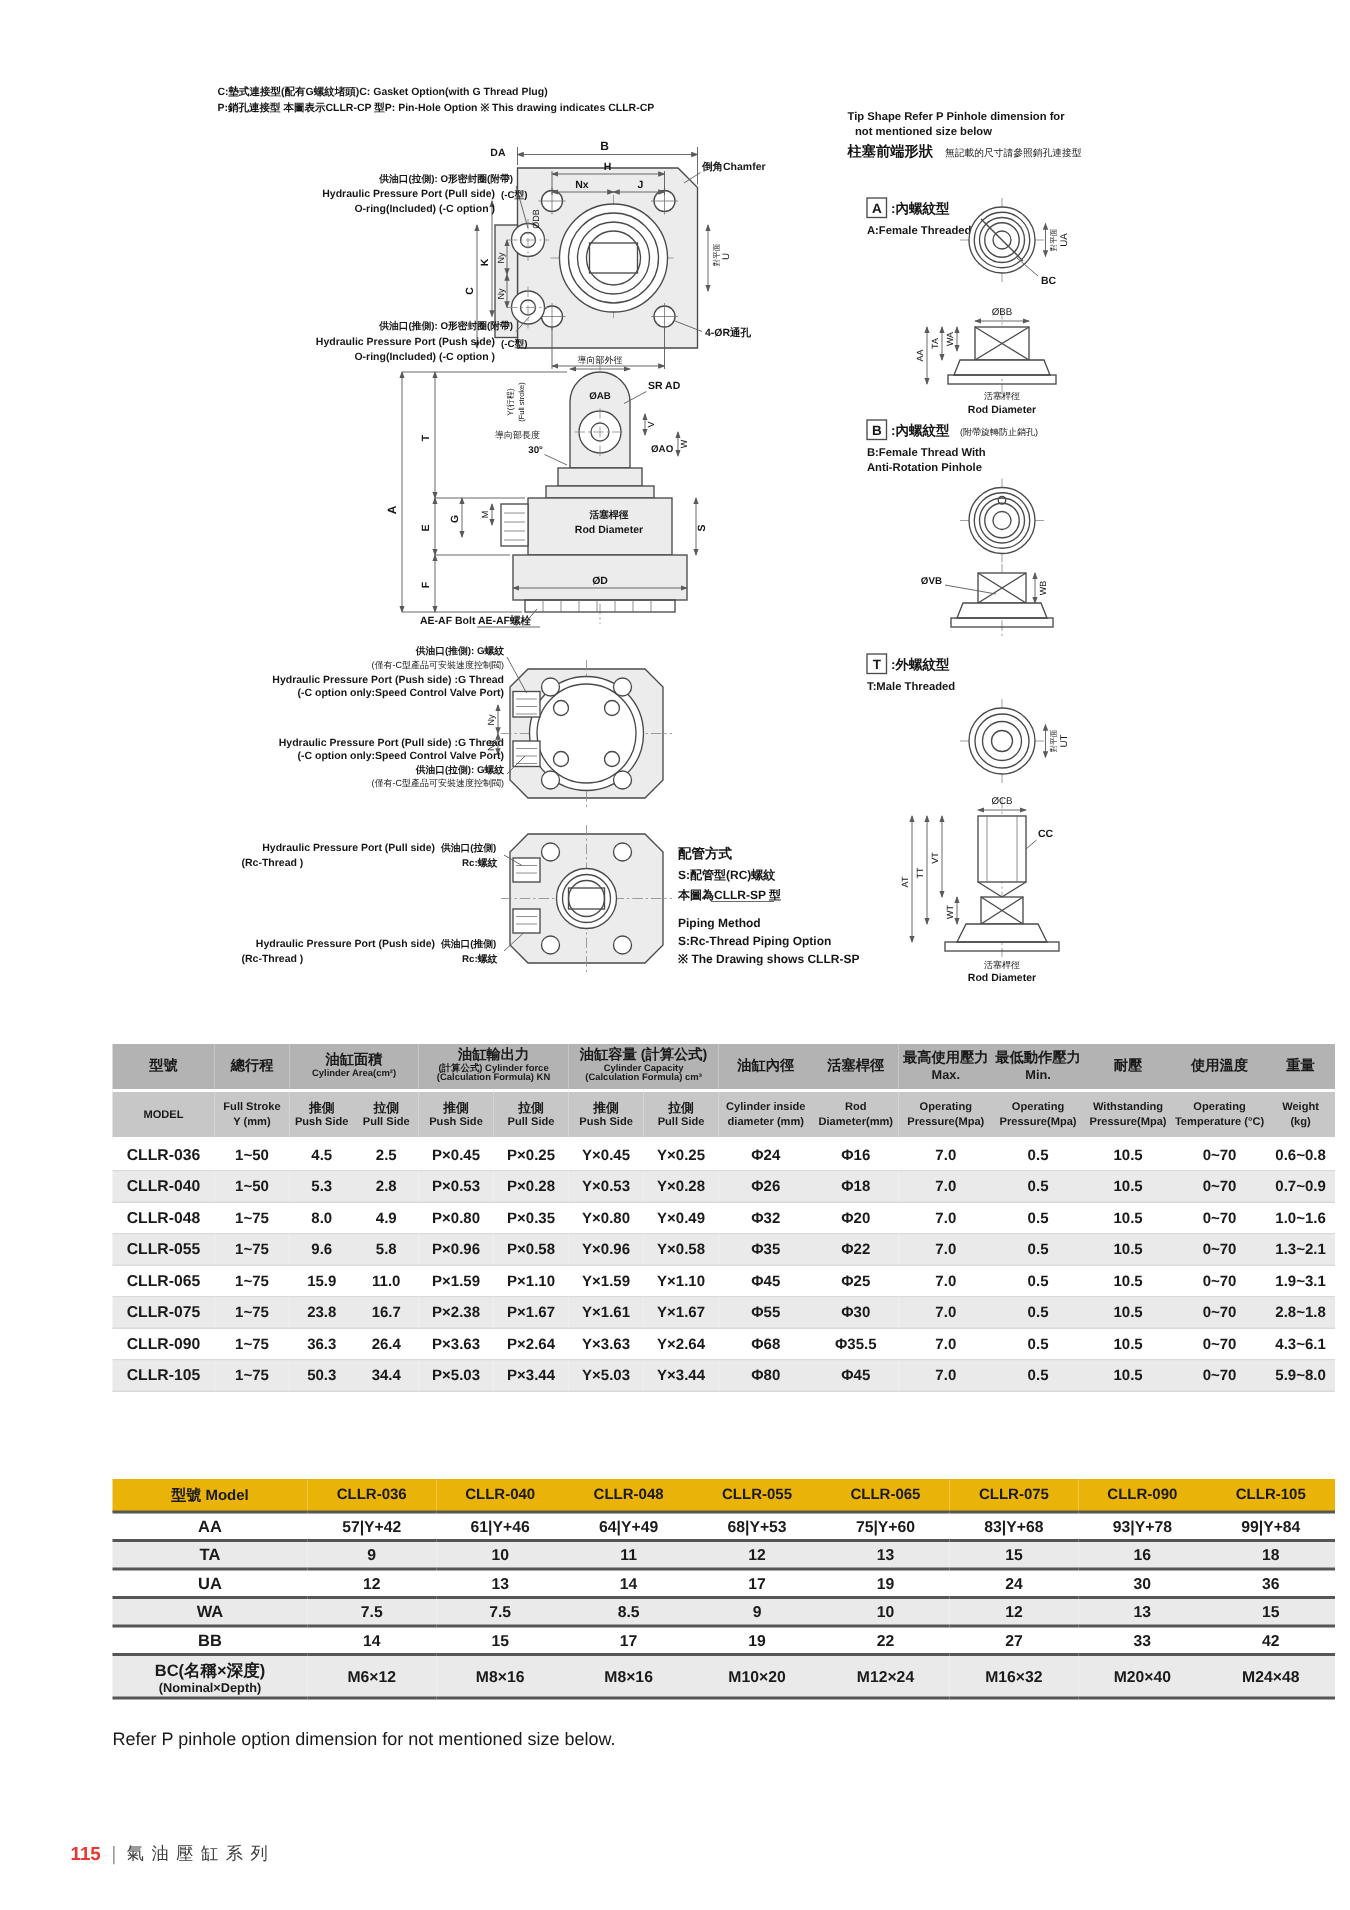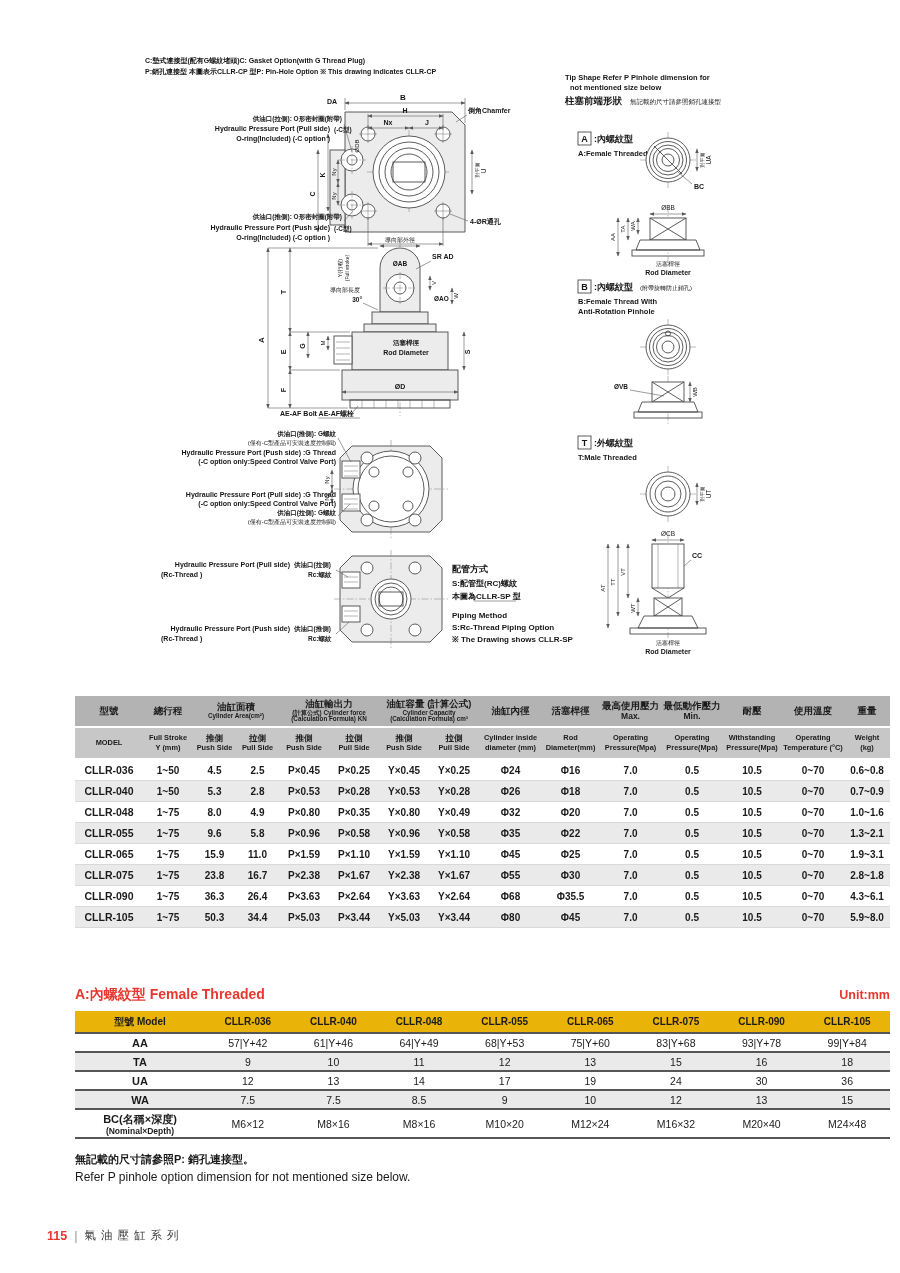--- a/index.html
+++ b/index.html
@@ -35,21 +35,21 @@
   .spec .lc{display:block;font-size:8.5px;font-weight:bold;line-height:1.2}
   .spec tbody td{font-size:10px;font-weight:bold;height:20px;white-space:nowrap;border-bottom:1px solid #d9d9d9}
   .spec tbody td.mod{font-size:10.5px}
   .spec tbody tr:nth-child(even){background:#eaeaea}
 
   table.fem{width:815px;border-collapse:collapse;table-layout:fixed}
   .fem th,.fem td{text-align:center;vertical-align:middle;padding:0}
   .fem thead th{background:#eab308;font-size:10px;font-weight:bold;height:21px;border-bottom:2px solid #565656}
   .fem tbody tr{border-bottom:2px solid #565656}
   .fem tbody th{font-size:11px;font-weight:bold}
-  .fem tbody td{font-size:10.5px;font-weight:normal;height:17px;white-space:nowrap}
+  .fem tbody td{font-size:10.5px;font-weight:bold;height:17px;white-space:nowrap}
   .fem tbody tr:nth-child(even){background:#eaeaea}
   .fem tr.tall th,.fem tr.tall td{height:27px}
   .fem .sm{font-size:8.5px;line-height:1}
 
   .notes{position:absolute;left:75px;top:1152px}
   .note-cn{font-size:11px;font-weight:bold;margin:0 0 3px 0}
   .note-en{font-size:12px;margin:0}
   .footer{position:absolute;left:47px;top:1228px;font-size:12px;display:flex;align-items:center}
   .pageno{color:#e8372e;font-weight:bold;font-size:12.5px}
   .fsep{color:#999;margin:0 7px;font-size:13px}
@@ -598,21 +598,21 @@
             <td>0~70</td>
             <td>1.9~3.1</td>
           </tr>
           <tr>
             <td class="mod">CLLR-075</td>
             <td>1~75</td>
             <td>23.8</td>
             <td>16.7</td>
             <td>P×2.38</td>
             <td>P×1.67</td>
-            <td>Y×2.38</td>
+            <td>Y×1.61</td>
             <td>Y×1.67</td>
             <td>Φ55</td>
             <td>Φ30</td>
             <td>7.0</td>
             <td>0.5</td>
             <td>10.5</td>
             <td>0~70</td>
             <td>2.8~1.8</td>
           </tr>
           <tr>
@@ -648,24 +648,20 @@
             <td>10.5</td>
             <td>0~70</td>
             <td>5.9~8.0</td>
           </tr>
         </tbody>
     </table>
   </div>
 
   
   <div class="fem-sec">
-    <div class="fem-title-row">
-      <h2 class="sec-title" style="margin:0"><span>A:內螺紋型</span>  <span>Female Threaded</span></h2>
-      <span class="unit">Unit:mm</span>
-    </div>
     <table class="fem">
       <colgroup>
           <col style="width:130px">
           <col>
           <col>
           <col>
           <col>
           <col>
           <col>
           <col>
@@ -730,41 +726,53 @@
             </th>
             <td>7.5</td>
             <td>7.5</td>
             <td>8.5</td>
             <td>9</td>
             <td>10</td>
             <td>12</td>
             <td>13</td>
             <td>15</td>
           </tr>
+          <tr>
+            <th>
+              <div>BB</div>
+            </th>
+            <td>14</td>
+            <td>15</td>
+            <td>17</td>
+            <td>19</td>
+            <td>22</td>
+            <td>27</td>
+            <td>33</td>
+            <td>42</td>
+          </tr>
           <tr class="tall">
             <th>
               <div>BC(名稱×深度)</div>
               <div class="sm">(Nominal×Depth)</div>
             </th>
             <td>M6×12</td>
             <td>M8×16</td>
             <td>M8×16</td>
             <td>M10×20</td>
             <td>M12×24</td>
             <td>M16×32</td>
             <td>M20×40</td>
             <td>M24×48</td>
           </tr>
         </tbody>
     </table>
   </div>
 
   
   <div class="notes">
-    <p class="note-cn">無記載的尺寸請參照P: 銷孔連接型。</p>
     <p class="note-en">Refer P pinhole option dimension for not mentioned size below.</p>
   </div>
   <div class="footer">
     <span class="pageno">115</span>
     <span class="fsep">|</span>
     <span class="fseries">氣油壓缸系列</span>
   </div>
 </div>
 
 </body></html>

